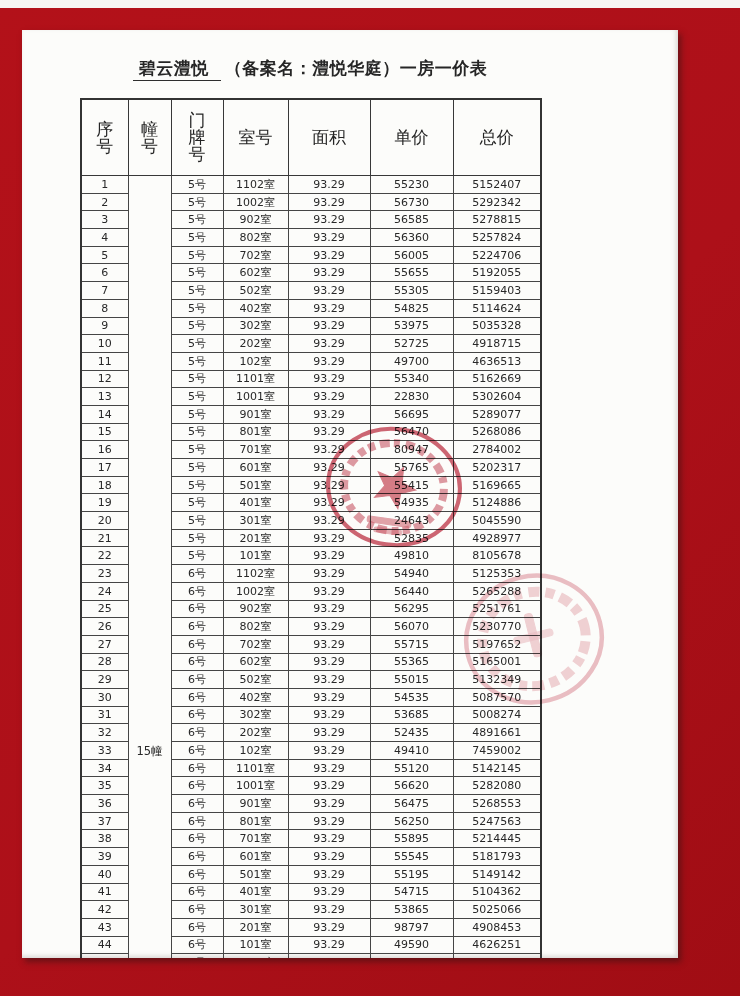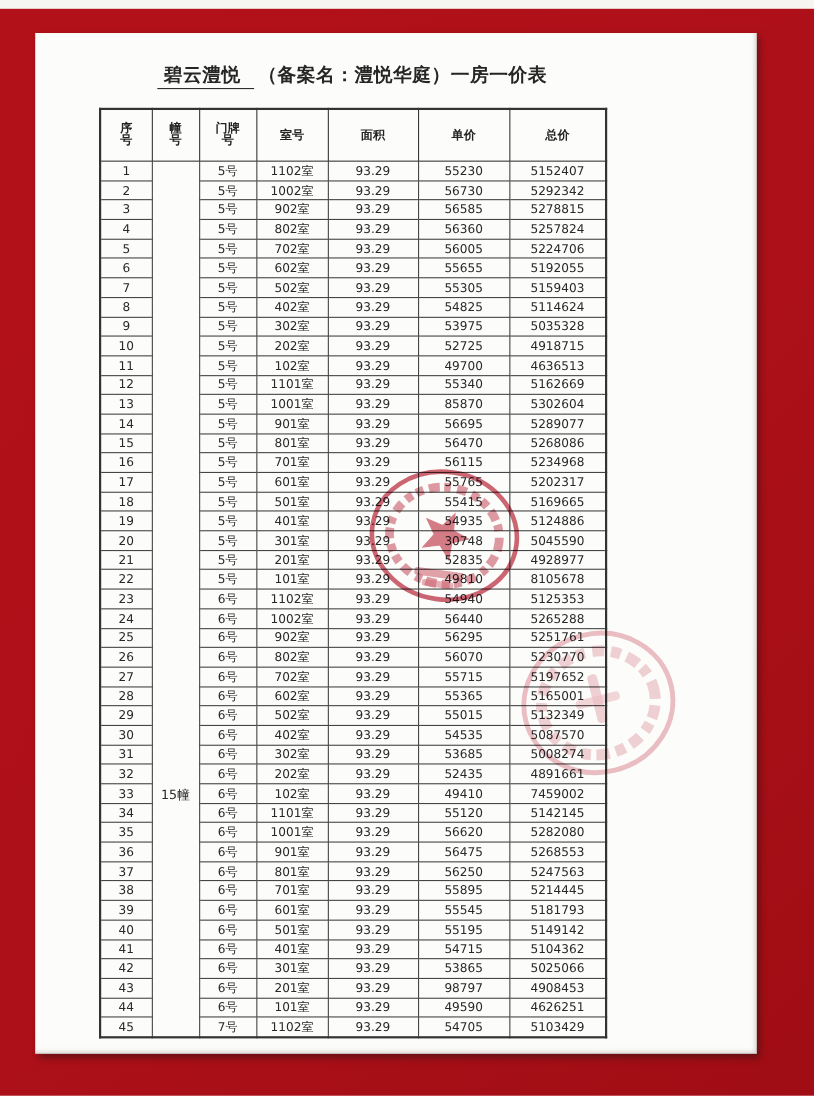--- a/index.html
+++ b/index.html
@@ -4,39 +4,39 @@
 <style>
   html,body{margin:0;padding:0;}
   body{
     width:740px;height:996px;position:relative;overflow:hidden;
     background:#ad1019;
     font-family:"Liberation Sans","DejaVu Sans",sans-serif;
   }
   .photo-frame{position:absolute;inset:0;background:linear-gradient(135deg,#b31119 0%,#ad1019 55%,#a00d14 100%);}
   .top-strip{position:absolute;left:0;top:0;width:740px;height:8px;background:#f7f5f2;}
   .page{
-    position:absolute;left:32px;top:30px;width:656px;height:928px;
+    position:absolute;left:22px;top:30px;width:656px;height:928px;
     background:#fcfcfa;overflow:hidden;
     box-shadow:3px 4px 6px rgba(40,20,20,.5), inset -2px -2px 4px rgba(120,110,105,.25);
   }
   .doc-title{
     position:absolute;left:58px;top:27px;width:460px;
     text-align:center;font-size:17px;font-weight:bold;color:#262626;
     letter-spacing:.5px;white-space:nowrap;
   }
   .title-underline{
     border-bottom:1.6px solid #2e2e2e;padding:0 12px 2px 6px;margin-right:4px;
   }
   table.price-table{
     position:absolute;left:58px;top:68px;width:460px;
     border-collapse:collapse;table-layout:fixed;
     background:transparent;
   }
   table.price-table th{
-    border:1.4px solid #383838;font-size:11px;font-weight:bold;color:#242424;
+    border:1.4px solid #383838;font-size:17px;font-weight:normal;color:#242424;
     height:20px;padding:12px;text-align:center;line-height:1;
   }
   table.price-table td{
     border:1px solid #454545;font-size:11px;color:#282828;
     height:16.7px;padding:0;text-align:center;line-height:1;
     font-family:"DejaVu Sans","Liberation Sans",sans-serif;
   }
   table.price-table{border:2px solid #333;}
   td.building-cell{position:relative;border-top:1.4px solid #383838;}
   .building-label{
@@ -179,21 +179,21 @@
             <td>1101室</td>
             <td>93.29</td>
             <td>55340</td>
             <td>5162669</td>
           </tr>
           <tr>
             <td>13</td>
             <td>5号</td>
             <td>1001室</td>
             <td>93.29</td>
-            <td>85870</td>
+            <td>22830</td>
             <td>5302604</td>
           </tr>
           <tr>
             <td>14</td>
             <td>5号</td>
             <td>901室</td>
             <td>93.29</td>
             <td>56695</td>
             <td>5289077</td>
           </tr>
@@ -203,22 +203,22 @@
             <td>801室</td>
             <td>93.29</td>
             <td>56470</td>
             <td>5268086</td>
           </tr>
           <tr>
             <td>16</td>
             <td>5号</td>
             <td>701室</td>
             <td>93.29</td>
-            <td>56115</td>
-            <td>5234968</td>
+            <td>80947</td>
+            <td>2784002</td>
           </tr>
           <tr>
             <td>17</td>
             <td>5号</td>
             <td>601室</td>
             <td>93.29</td>
             <td>55765</td>
             <td>5202317</td>
           </tr>
           <tr>
@@ -235,21 +235,21 @@
             <td>401室</td>
             <td>93.29</td>
             <td>54935</td>
             <td>5124886</td>
           </tr>
           <tr>
             <td>20</td>
             <td>5号</td>
             <td>301室</td>
             <td>93.29</td>
-            <td>30748</td>
+            <td>24643</td>
             <td>5045590</td>
           </tr>
           <tr>
             <td>21</td>
             <td>5号</td>
             <td>201室</td>
             <td>93.29</td>
             <td>52835</td>
             <td>4928977</td>
           </tr>

